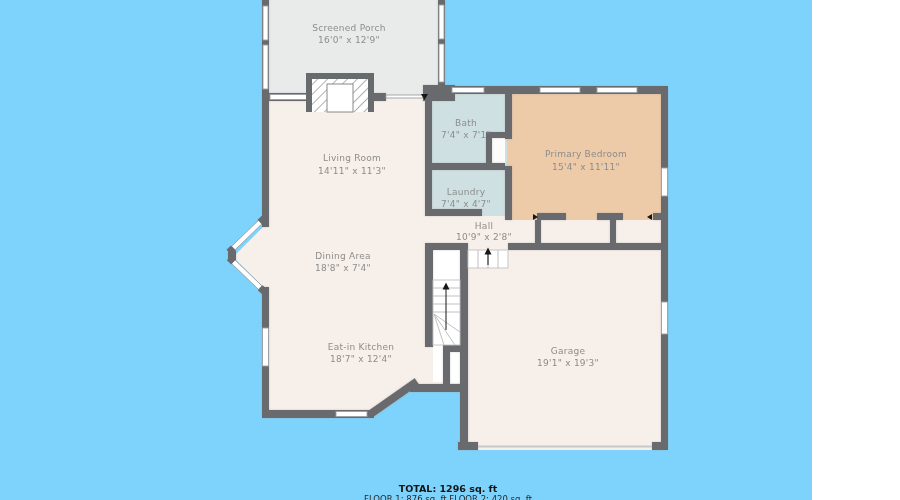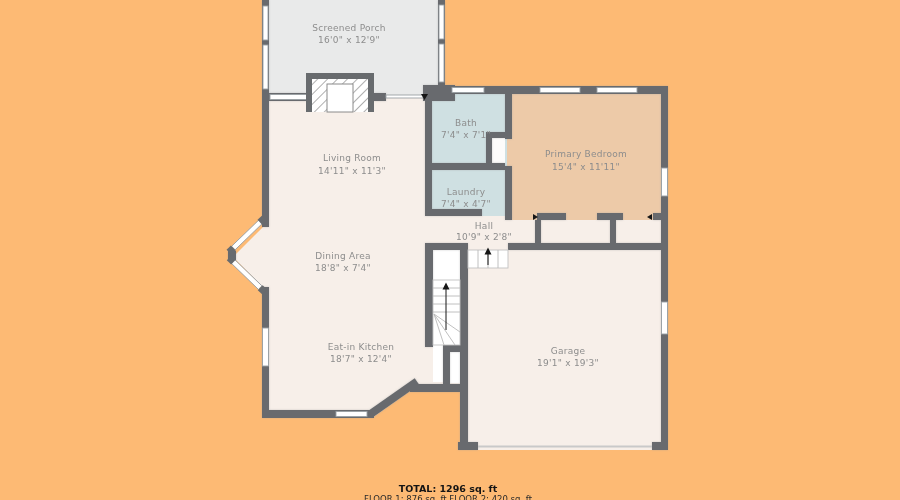--- a/index.html
+++ b/index.html
@@ -1,16 +1,16 @@
 <!DOCTYPE html>
 <html><head>
 <meta charset="utf-8">
 <style>
   html,body{margin:0;padding:0;background:#ffffff;}
-  .stage{position:relative;width:900px;height:500px;overflow:hidden;background:#fdba74;
+  .stage{position:relative;width:812px;height:500px;overflow:hidden;background:#7dd3fc;
          font-family:"DejaVu Sans", sans-serif;}
   svg{display:block;}
   .wall{fill:#686b6e;}
   .win{fill:#ffffff;stroke:#9aa0a4;stroke-width:0.9;}
   .lbl{fill:#8d8d8d;font-size:9px;letter-spacing:.25px;text-anchor:middle;
        font-family:"DejaVu Sans", sans-serif;}
   .stair{stroke:#b9b9b9;stroke-width:0.9;fill:none;}
   .stairbox{fill:#ffffff;stroke:#c2c2c2;stroke-width:0.9;}
   .arrow{stroke:#161616;stroke-width:1;fill:none;}
   .arrowhead{fill:#161616;}

